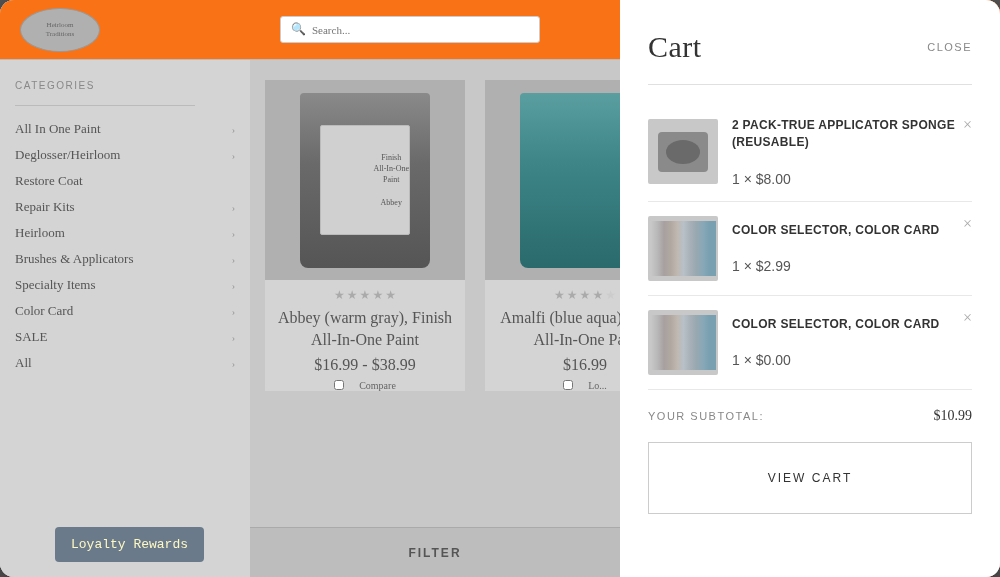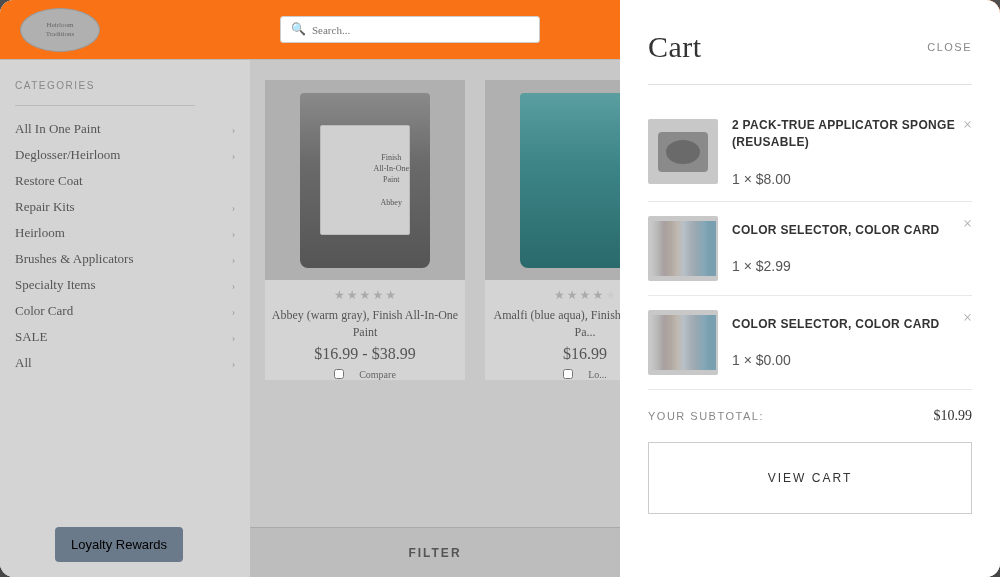--- a/index.html
+++ b/index.html
@@ -208,21 +208,21 @@
     .product-stars {
       display: flex;
       gap: 2px;
       margin: 8px 0 4px 0;
       justify-content: center;
     }
 
     .star { color: #aaa; font-size: 12px; }
 
     .product-name {
-      font-size: 12px;
+      font-size: 16px;
       color: #555;
       text-align: center;
       line-height: 1.4;
       padding: 0 5px;
     }
 
     .product-price {
       font-size: 16px;
       color: #555;
       text-align: center;
@@ -269,26 +269,26 @@
       cursor: pointer;
       font-weight: 600;
     }
 
     
     .loyalty-btn {
       position: absolute;
       bottom: 15px;
       left: 55px;
       background: #6a7a8a;
-      color: #000000;
+      color: #fef9c3;
       padding: 10px 16px;
       font-size: 13px;
       border-radius: 4px;
       z-index: 10;
-      font-family: Liberation Sans, sans-serif;
+      font-family: Liberation Mono, monospace;
       cursor: pointer;
     }
 
     
     .cart-panel {
       position: absolute;
       top: 0;
       right: 0;
       width: 380px;
       bottom: 0;

